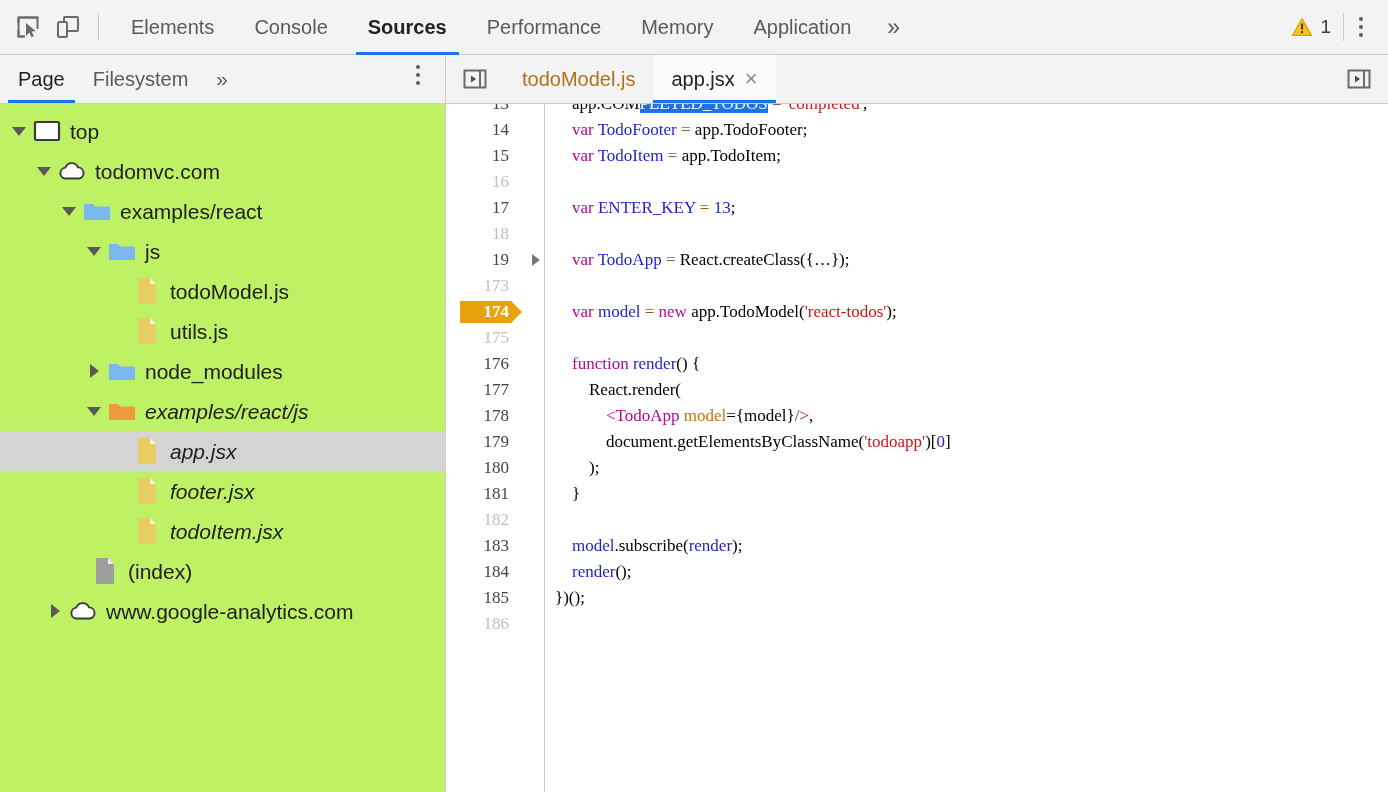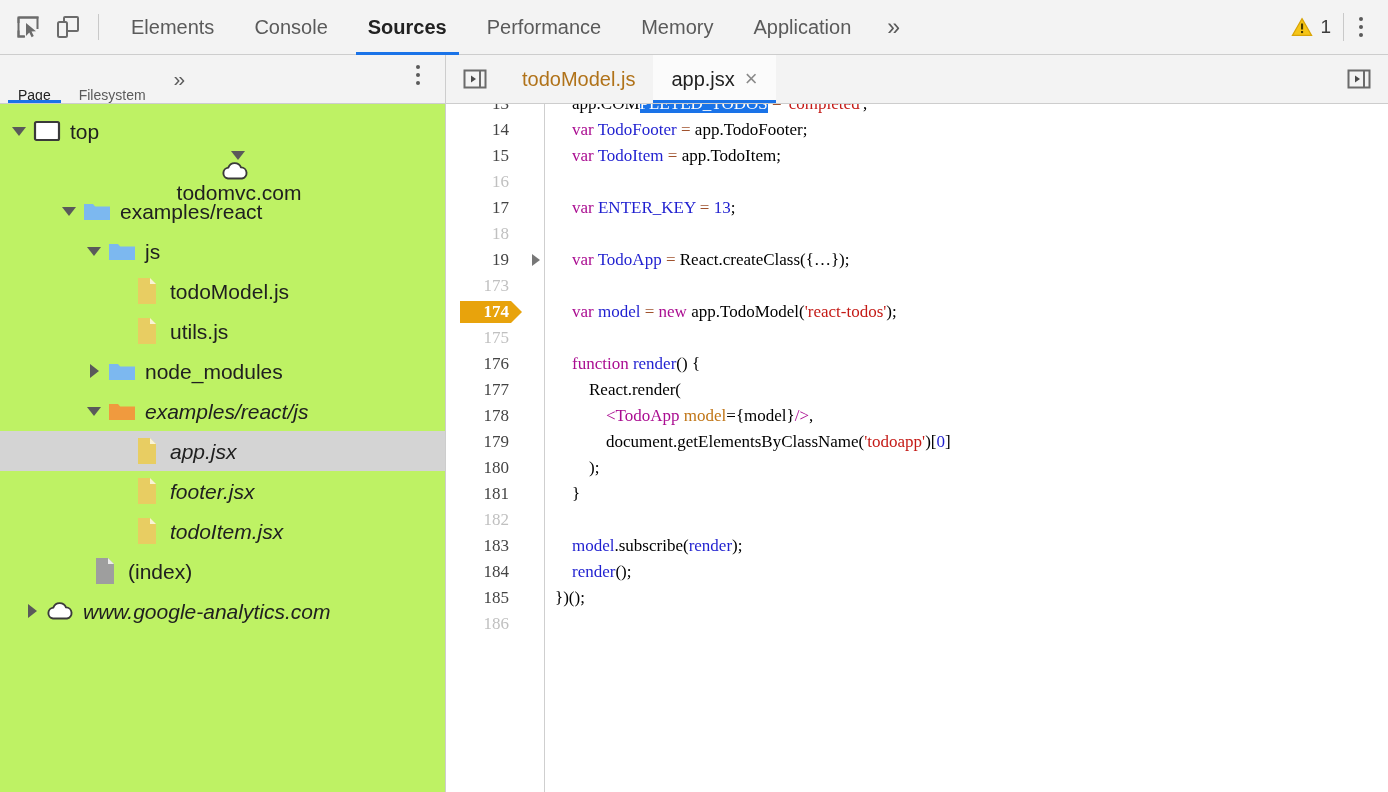--- a/index.html
+++ b/index.html
@@ -62,22 +62,22 @@
   .body-split { flex: 1 1 auto; display: flex; min-height: 0; }
 
   
   .navigator { width: 446px; min-width: 446px; display: flex; flex-direction: column;
                background: #f3f3f3; border-right: 1px solid #cdcdcd; min-height: 0; }
   .nav-tabbar {
     height: 49px; min-height: 49px; display: flex; align-items: stretch;
     background: #f3f3f3; border-bottom: 1px solid #cdcdcd; padding-left: 4px;
   }
   .nav-tab {
-    display: flex; align-items: flex-end; padding: 0 14px;
-    font-size: 14px; color: #5a5a5a; cursor: pointer; position: relative;
+    display: flex; align-items: center; padding: 0 14px;
+    font-size: 20px; color: #5a5a5a; cursor: pointer; position: relative;
   }
   .nav-tab.selected { color: #222; }
   .nav-tab.selected::after {
     content:""; position:absolute; left:4px; right:4px; bottom:0; height:3px; background:#1a73e8;
   }
   .nav-more { display:flex; align-items:center; padding: 0 14px; font-size: 21px;
               color:#5a5a5a; cursor:pointer; letter-spacing:-2px; }
   .nav-tabbar .tb-spacer { flex:1 1 auto; }
 
   .tree { flex: 1 1 auto; overflow: hidden; padding-top: 7px; background: #bef264; }
@@ -258,21 +258,21 @@
             <span class="twisty">
               <i class="tri-down"></i>
             </span>
             <span class="ico">
               <svg width="28" height="24" viewBox="0 0 28 24">
                 <rect x="2" y="3" width="24" height="18" rx="1.5" stroke="#3a3a3a" stroke-width="2.2" fill="#fff"></rect>
               </svg>
             </span>
             <span class="label">top</span>
           </div>
-          <div class="tree-row" style="padding-left: 33px; flex-direction: column;">
+          <div class="tree-row" style="padding-left: 33px;">
             <span class="twisty">
               <i class="tri-down"></i>
             </span>
             <span class="ico">
               <svg width="30" height="22" viewBox="0 0 30 22">
                 <path d="M8 18.5 A5.5 5.5 0 0 1 8.3 7.6 A6.8 6.8 0 0 1 21 7.4 A5.6 5.6 0 0 1 22 18.5 Z" fill="#fff" stroke="#3a3a3a" stroke-width="1.9" stroke-linejoin="round"></path>
               </svg>
             </span>
             <span class="label">todomvc.com</span>
           </div>
@@ -373,21 +373,21 @@
           <div class="tree-row" style="padding-left: 66px;">
             <span class="twisty"></span>
             <span class="ico">
               <svg width="22" height="28" viewBox="0 0 22 28">
                 <path d="M2 1 H14 L20 7 V27 H2 Z" fill="#9e9e9e"></path>
                 <path d="M14 1 L20 7 H14 Z" fill="#fff" opacity="0.8"></path>
               </svg>
             </span>
             <span class="label">(index)</span>
           </div>
-          <div class="tree-row" style="padding-left: 21px; font-style: italic;">
+          <div class="tree-row" style="padding-left: 44px;">
             <span class="twisty">
               <i class="tri-right"></i>
             </span>
             <span class="ico">
               <svg width="30" height="22" viewBox="0 0 30 22">
                 <path d="M8 18.5 A5.5 5.5 0 0 1 8.3 7.6 A6.8 6.8 0 0 1 21 7.4 A5.6 5.6 0 0 1 22 18.5 Z" fill="#fff" stroke="#3a3a3a" stroke-width="1.9" stroke-linejoin="round"></path>
               </svg>
             </span>
             <span class="label">www.google-analytics.com</span>
           </div>

